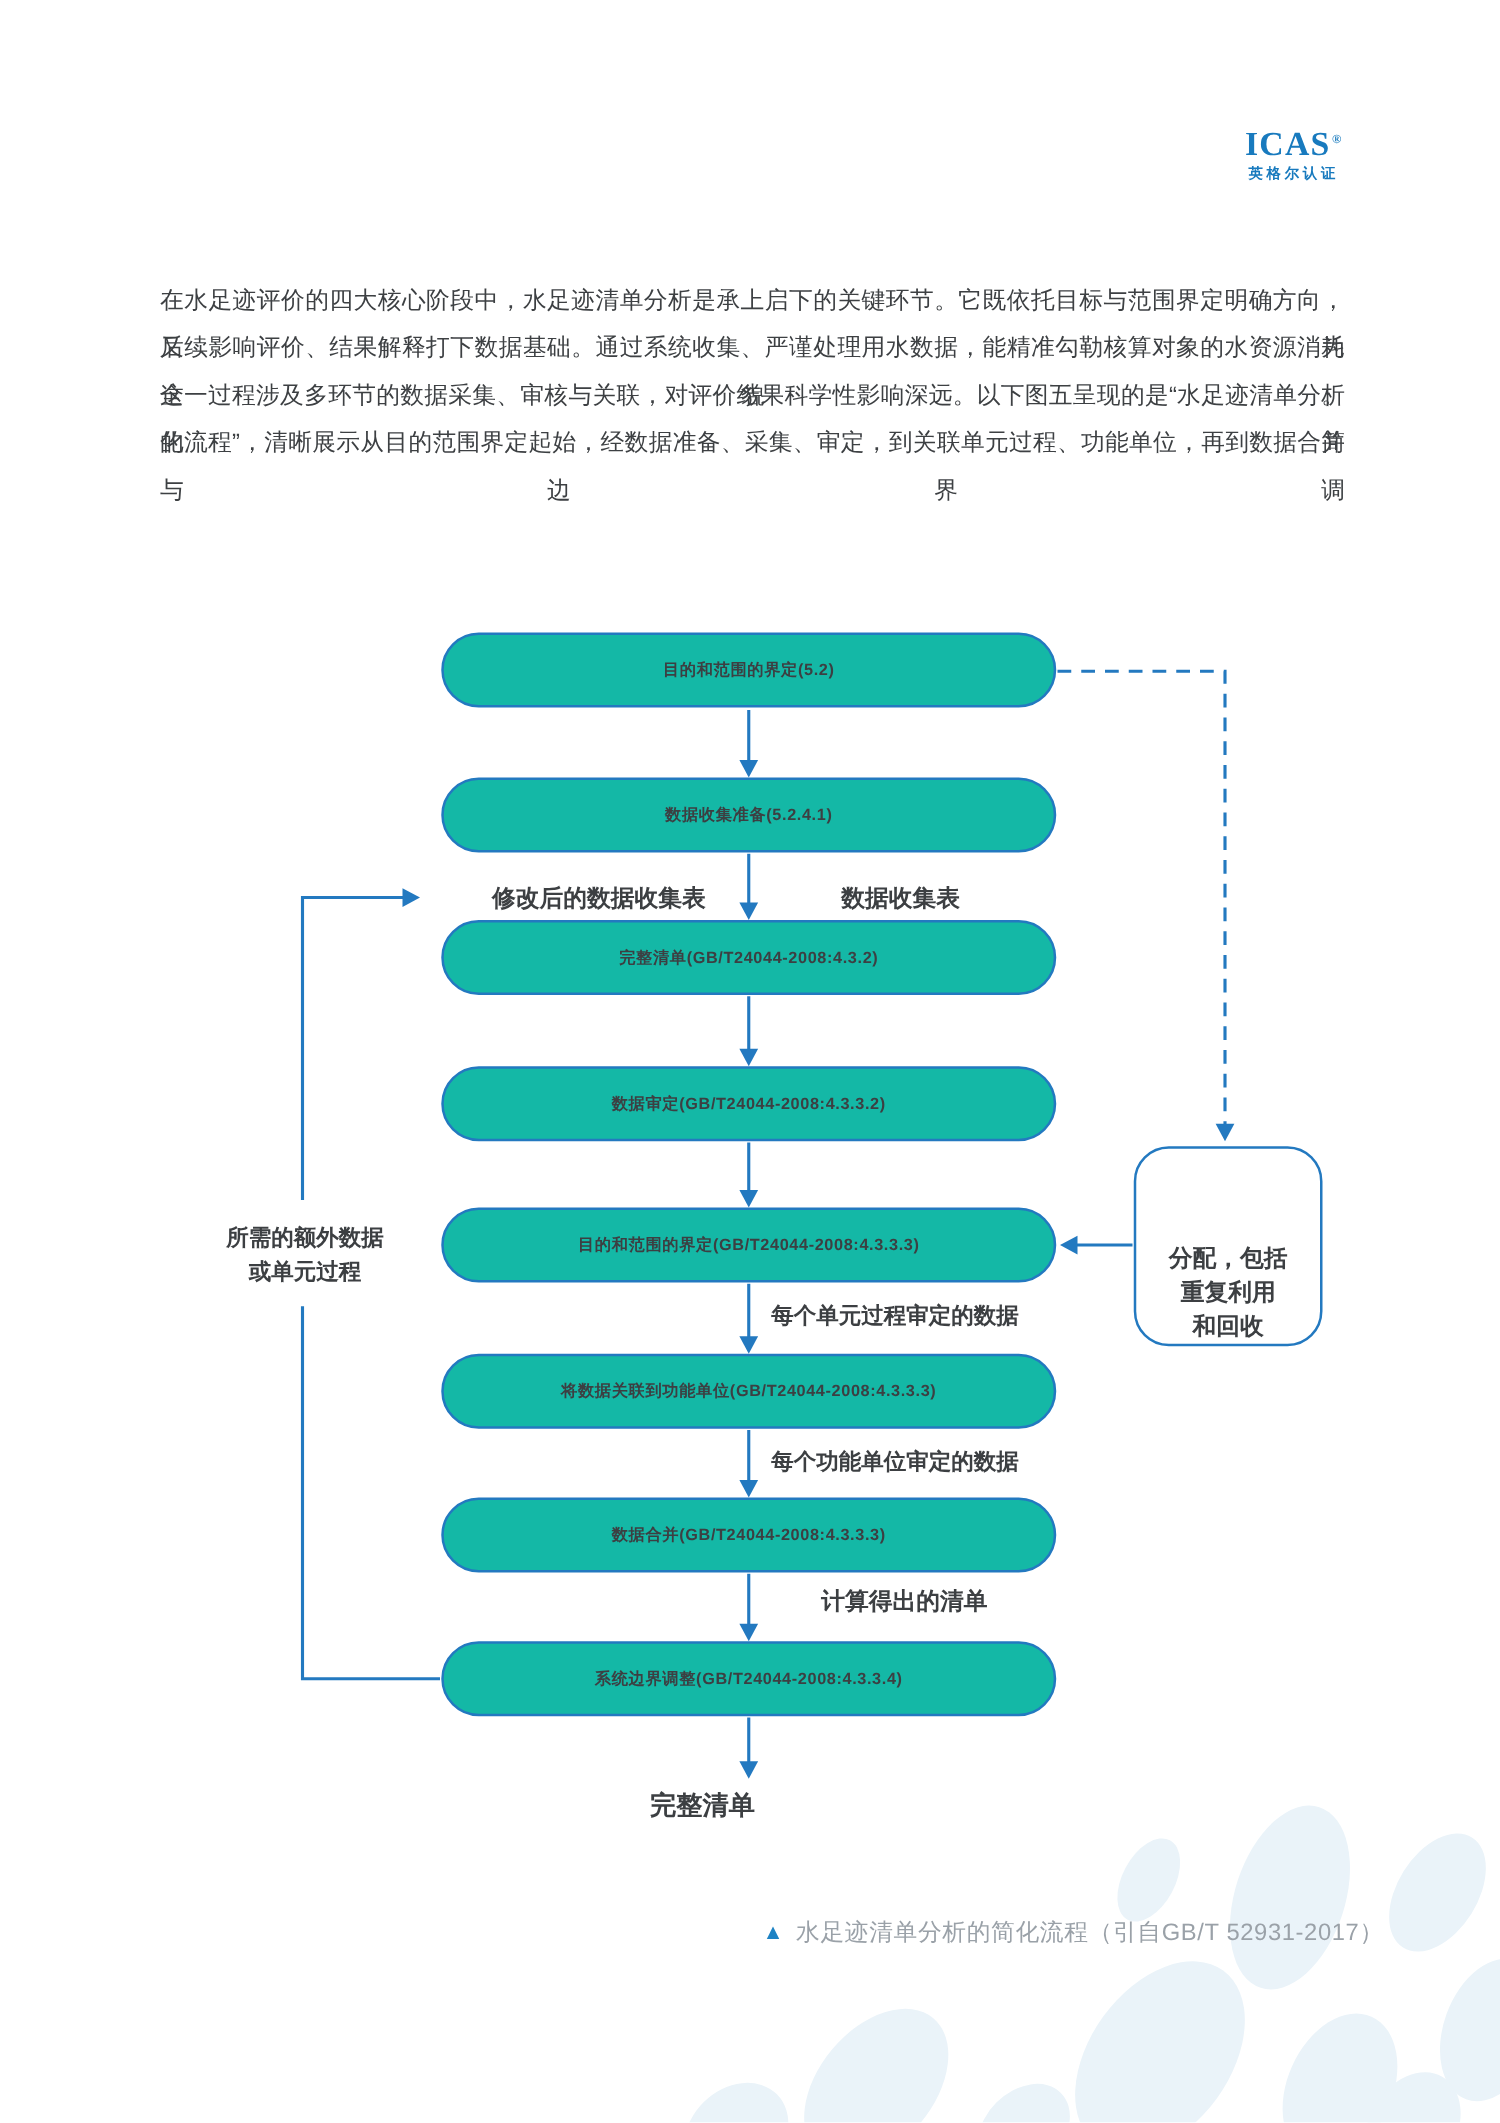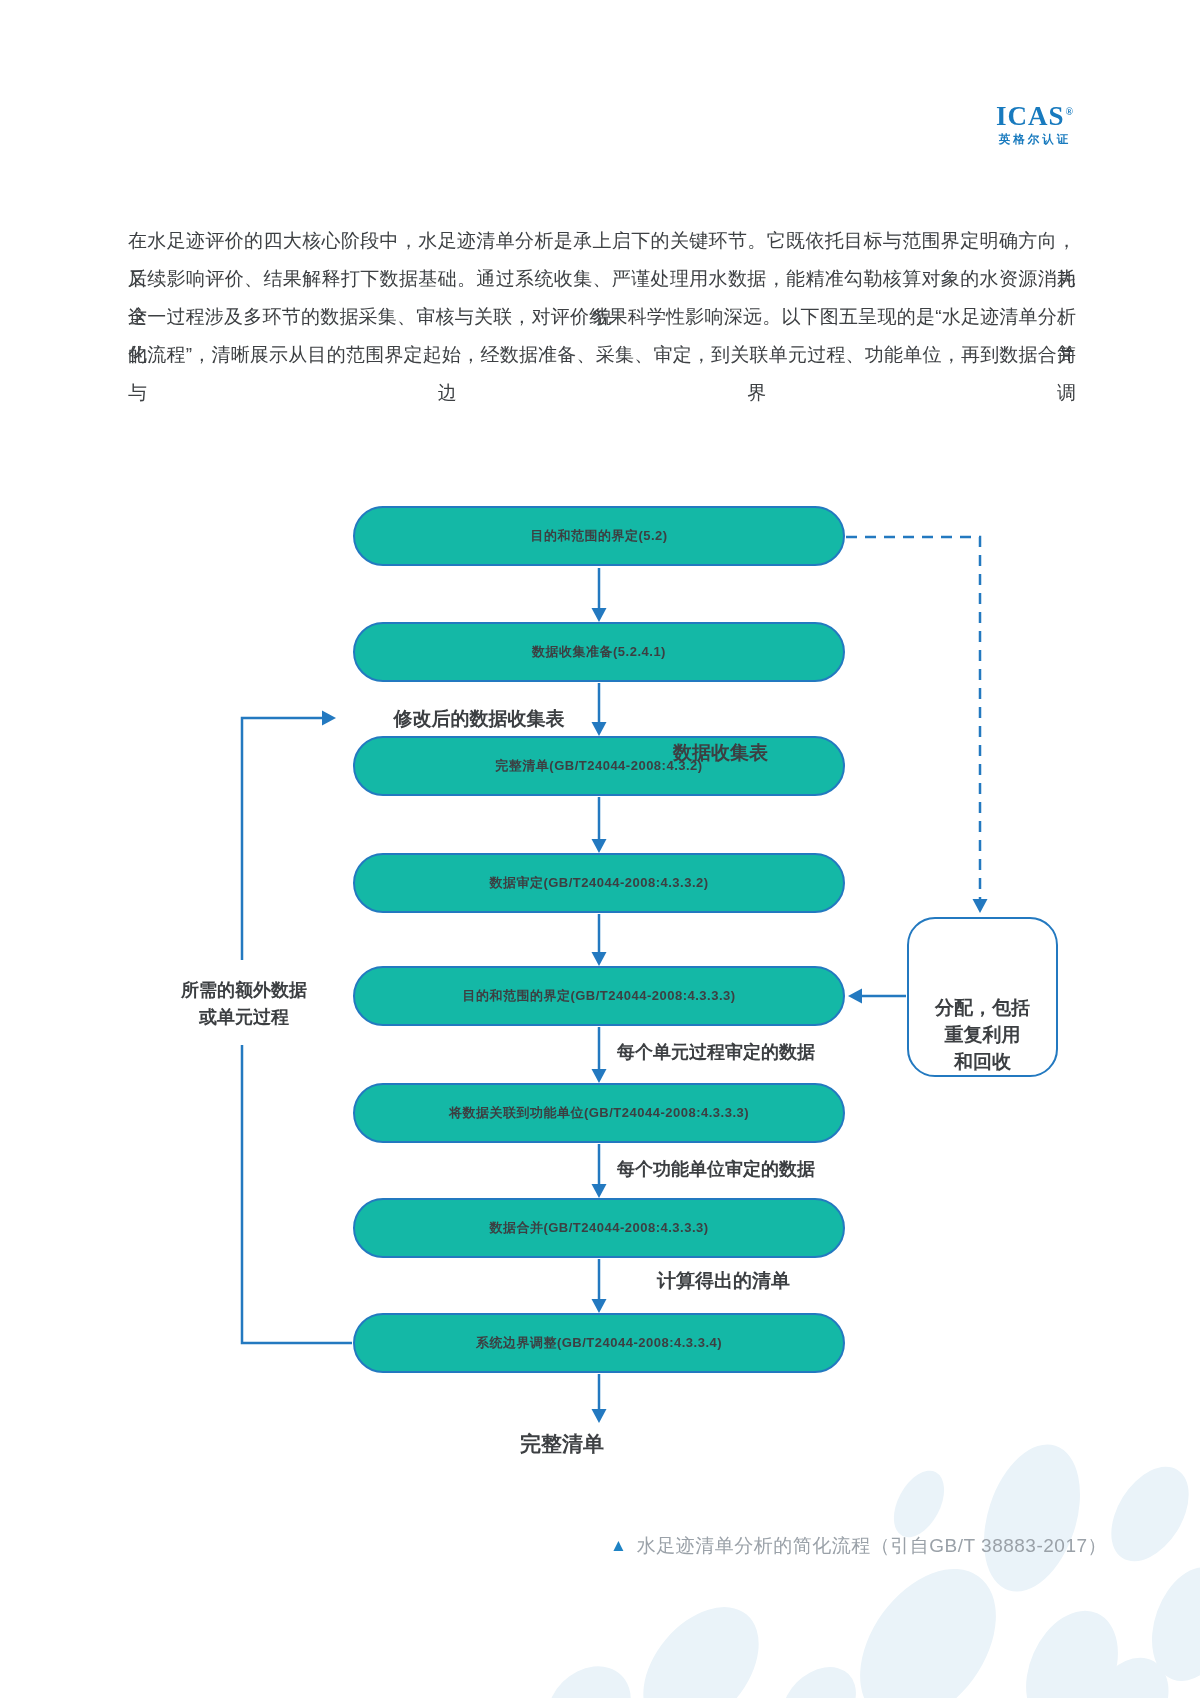--- a/index.html
+++ b/index.html
@@ -28,21 +28,21 @@
   .side-node{
     position:absolute;left:907px;top:917px;width:151px;height:160px;box-sizing:border-box;
     border:2.5px solid #2379c0;border-radius:28px;background:#ffffff;
     display:flex;flex-direction:column;align-items:center;justify-content:flex-end;
     color:#3c3f42;font-size:19px;font-weight:600;line-height:27px;z-index:3;
   }
   .edge-label{
     position:absolute;color:#3c3f42;font-weight:600;z-index:3;white-space:nowrap;
   }
   .lbl-revised{left:388px;top:706px;width:182px;font-size:19px;text-align:center;}
-  .lbl-form{left:668px;top:706px;width:105px;font-size:19px;text-align:center;margin-top:34px;}
+  .lbl-form{left:668px;top:706px;width:105px;font-size:19px;text-align:center;}
   .lbl-unit{left:617px;top:1040px;font-size:18px;}
   .lbl-fu{left:617px;top:1157px;font-size:18px;}
   .lbl-calc{left:657px;top:1268px;font-size:19px;}
   .lbl-extra{left:160px;top:977px;width:168px;font-size:18px;text-align:center;line-height:27px;}
   .lbl-complete{left:520px;top:1430px;width:160px;font-size:21px;}
   
   .caption{position:absolute;left:610px;top:1533px;display:flex;align-items:center;z-index:3;}
   .caption .tri{color:#1e83c4;font-size:17px;margin-right:10px;line-height:24px;}
   .caption .txt{color:#9aa1a8;font-size:19px;letter-spacing:0.5px;}
   
@@ -131,16 +131,16 @@
   <div class="edge-label lbl-fu">每个功能单位审定的数据</div>
   <div class="edge-label lbl-calc">计算得出的清单</div>
   <div class="edge-label lbl-extra">
     <div>所需的额外数据</div>
     <div>或单元过程</div>
   </div>
   <div class="edge-label lbl-complete">完整清单</div>
 
   <div class="caption">
     <span class="tri">▲</span>
-    <span class="txt">水足迹清单分析的简化流程（引自GB/T 38883-2017）</span>
+    <span class="txt">水足迹清单分析的简化流程（引自GB/T 52931-2017）</span>
   </div>
 
 </div>
 
 </body></html>

